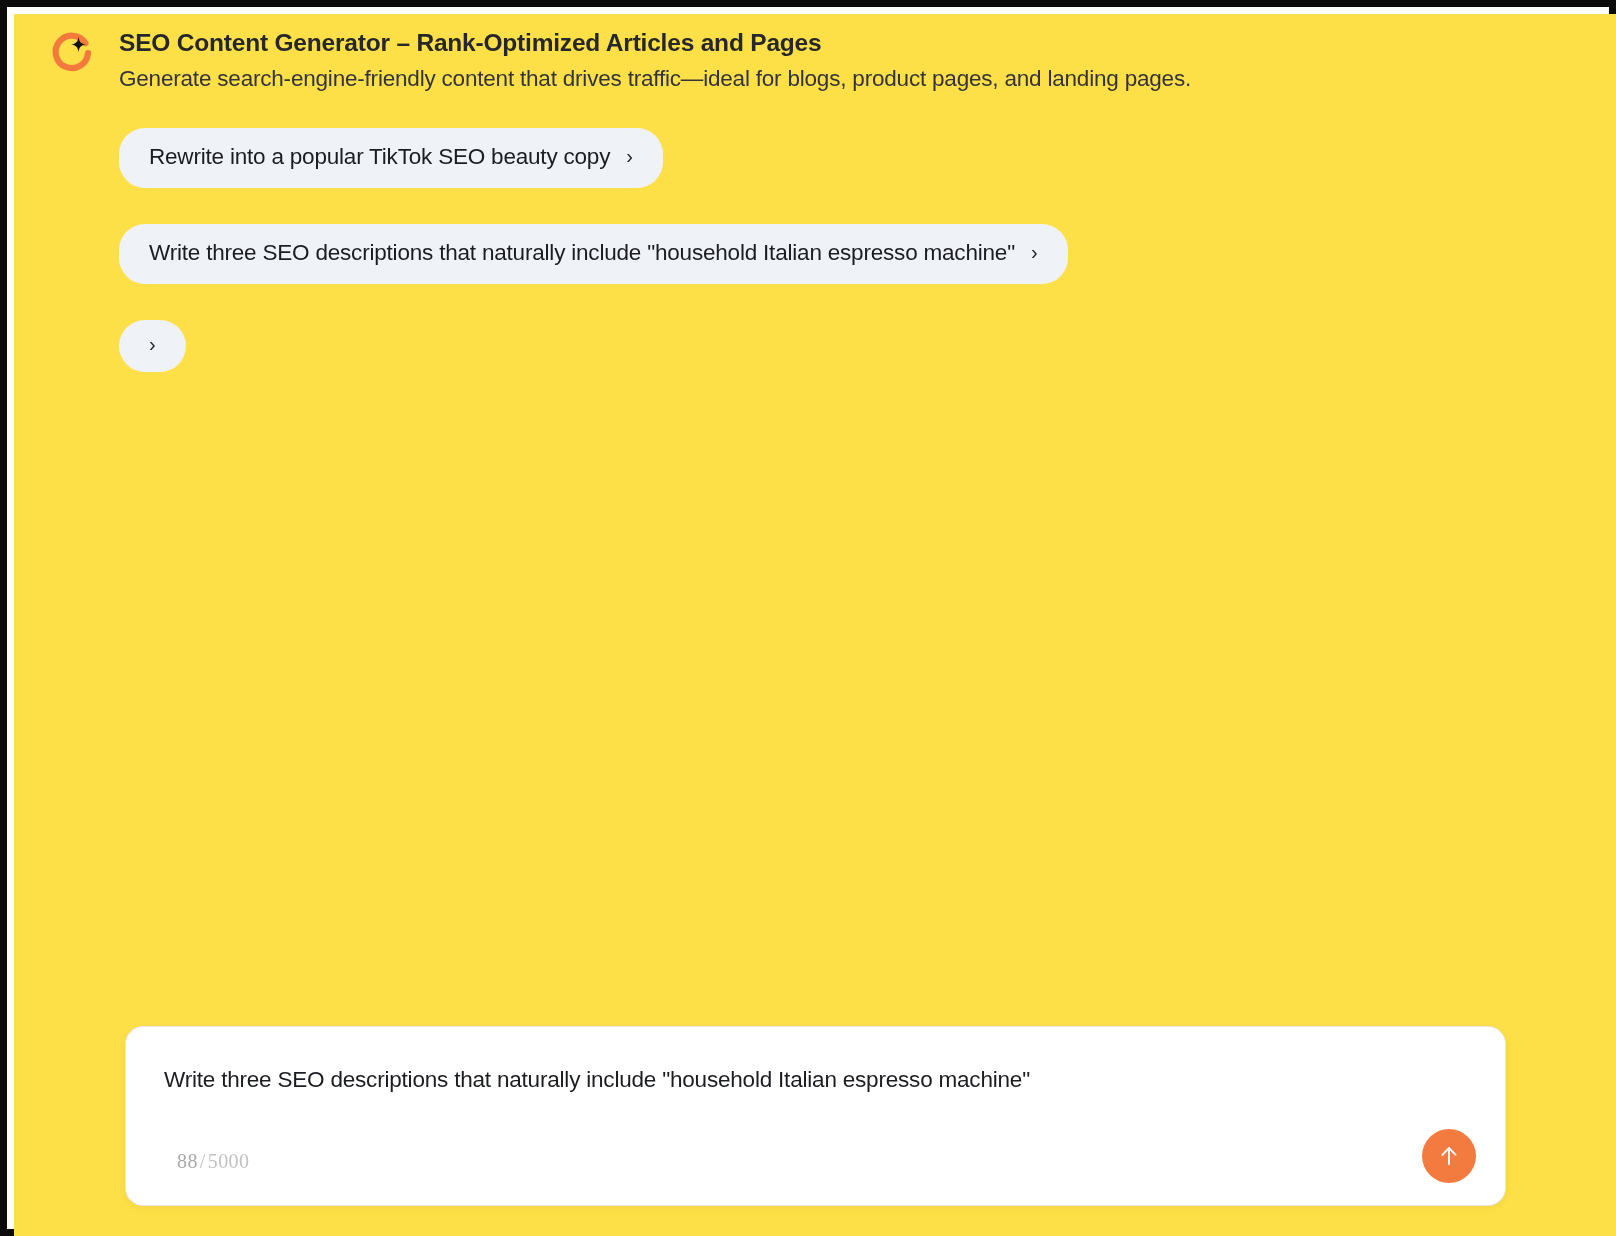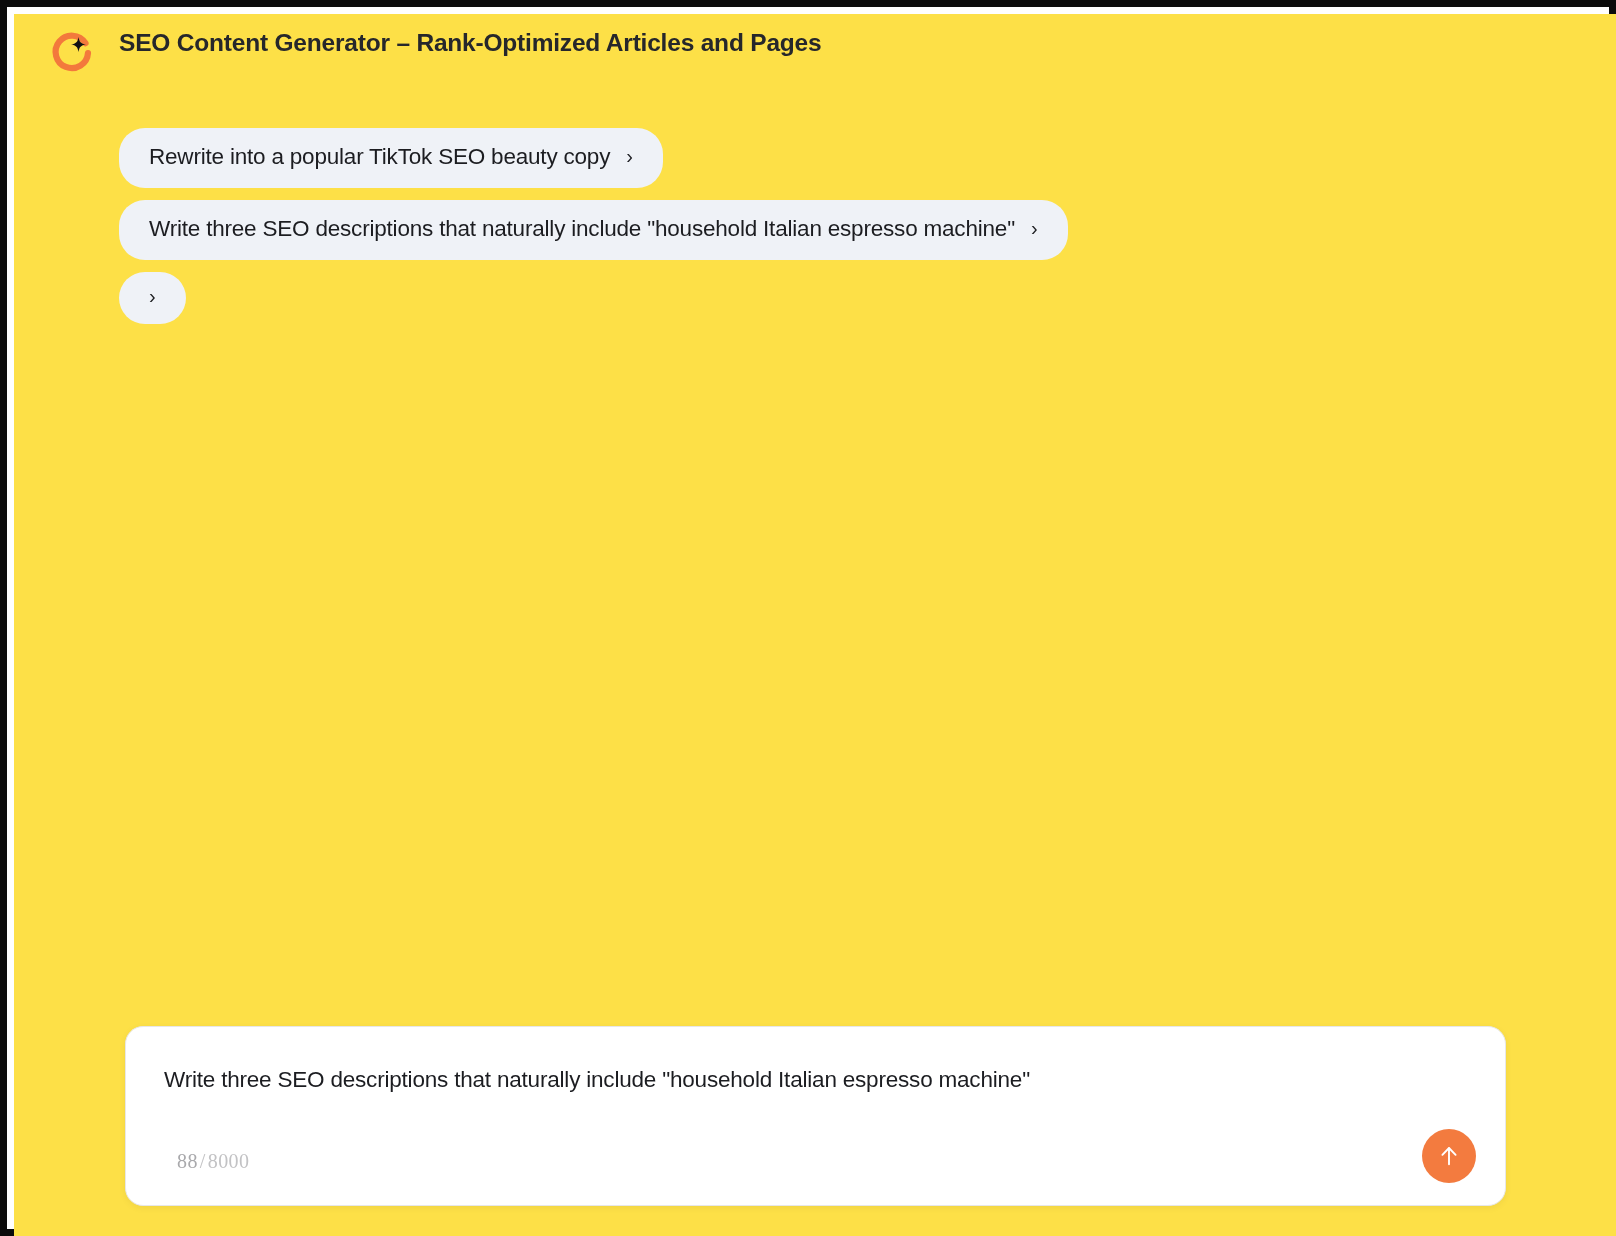--- a/index.html
+++ b/index.html
@@ -72,21 +72,21 @@
   }
 
   
   .chips {
     position: absolute;
     left: 105px;
     top: 114px;
     display: flex;
     flex-direction: column;
     align-items: flex-start;
-    gap: 12px;
+    gap: 36px;
   }
   .chip {
     display: inline-flex;
     align-items: center;
     gap: 16px;
     background: #eff2f7;
     border: none;
     border-radius: 26px;
     padding: 15px 30px 17px 30px;
     cursor: pointer;
@@ -170,20 +170,21 @@
 
     <div class="header">
       <div class="logo">
         <svg width="46" height="46" viewBox="0 0 46 46" aria-hidden="true">
           <path d="M38.5 14.2 A16.2 16.2 0 1 0 41.0 24.0" fill="none" stroke="#f3793c" stroke-width="6.2" stroke-linecap="round"></path>
           <path d="M31.5 8.0 C32.4 13.2 33.8 14.6 39.0 15.5 C33.8 16.4 32.4 17.8 31.5 23.0 C30.6 17.8 29.2 16.4 24.0 15.5 C29.2 14.6 30.6 13.2 31.5 8.0 Z" fill="#111114"></path>
         </svg>
       </div>
       <div class="header-text">
         <div class="title">SEO Content Generator – Rank-Optimized Articles and Pages</div>
+        <div class="subtitle">Generate search-engine-friendly content that drives traffic—ideal for blogs, product pages, and landing pages.</div>
       </div>
     </div>
 
     <div class="chips">
       <button class="chip">
         <span class="chip-label">Rewrite into a popular TikTok SEO beauty copy</span>
         <span class="chip-chevron">›</span>
       </button>
       <button class="chip">
         <span class="chip-label">Write three SEO descriptions that naturally include "household Italian espresso machine"</span>
@@ -191,21 +192,21 @@
       </button>
       <button class="chip">
         <span class="chip-chevron">›</span>
       </button>
     </div>
 
     <div class="composer">
       <div class="composer-text" placeholder="">Write three SEO descriptions that naturally include "household Italian espresso machine"</div>
 
       <div class="composer-counter">
-        <span class="cur">88</span><span class="sep">/</span><span class="max">8000</span>
+        <span class="cur">88</span><span class="sep">/</span><span class="max">5000</span>
       </div>
 
       <button class="send-button">
         <span>
           <svg width="26" height="26" viewBox="0 0 26 26" aria-hidden="true">
             <path d="M13 21.2 L13 5.4 M13 5.0 L6.4 11.8 M13 5.0 L19.6 11.8" fill="none" stroke="#ffffff" stroke-width="1.9" stroke-linecap="round" stroke-linejoin="round"></path>
           </svg>
         </span>
       </button>
     </div>

